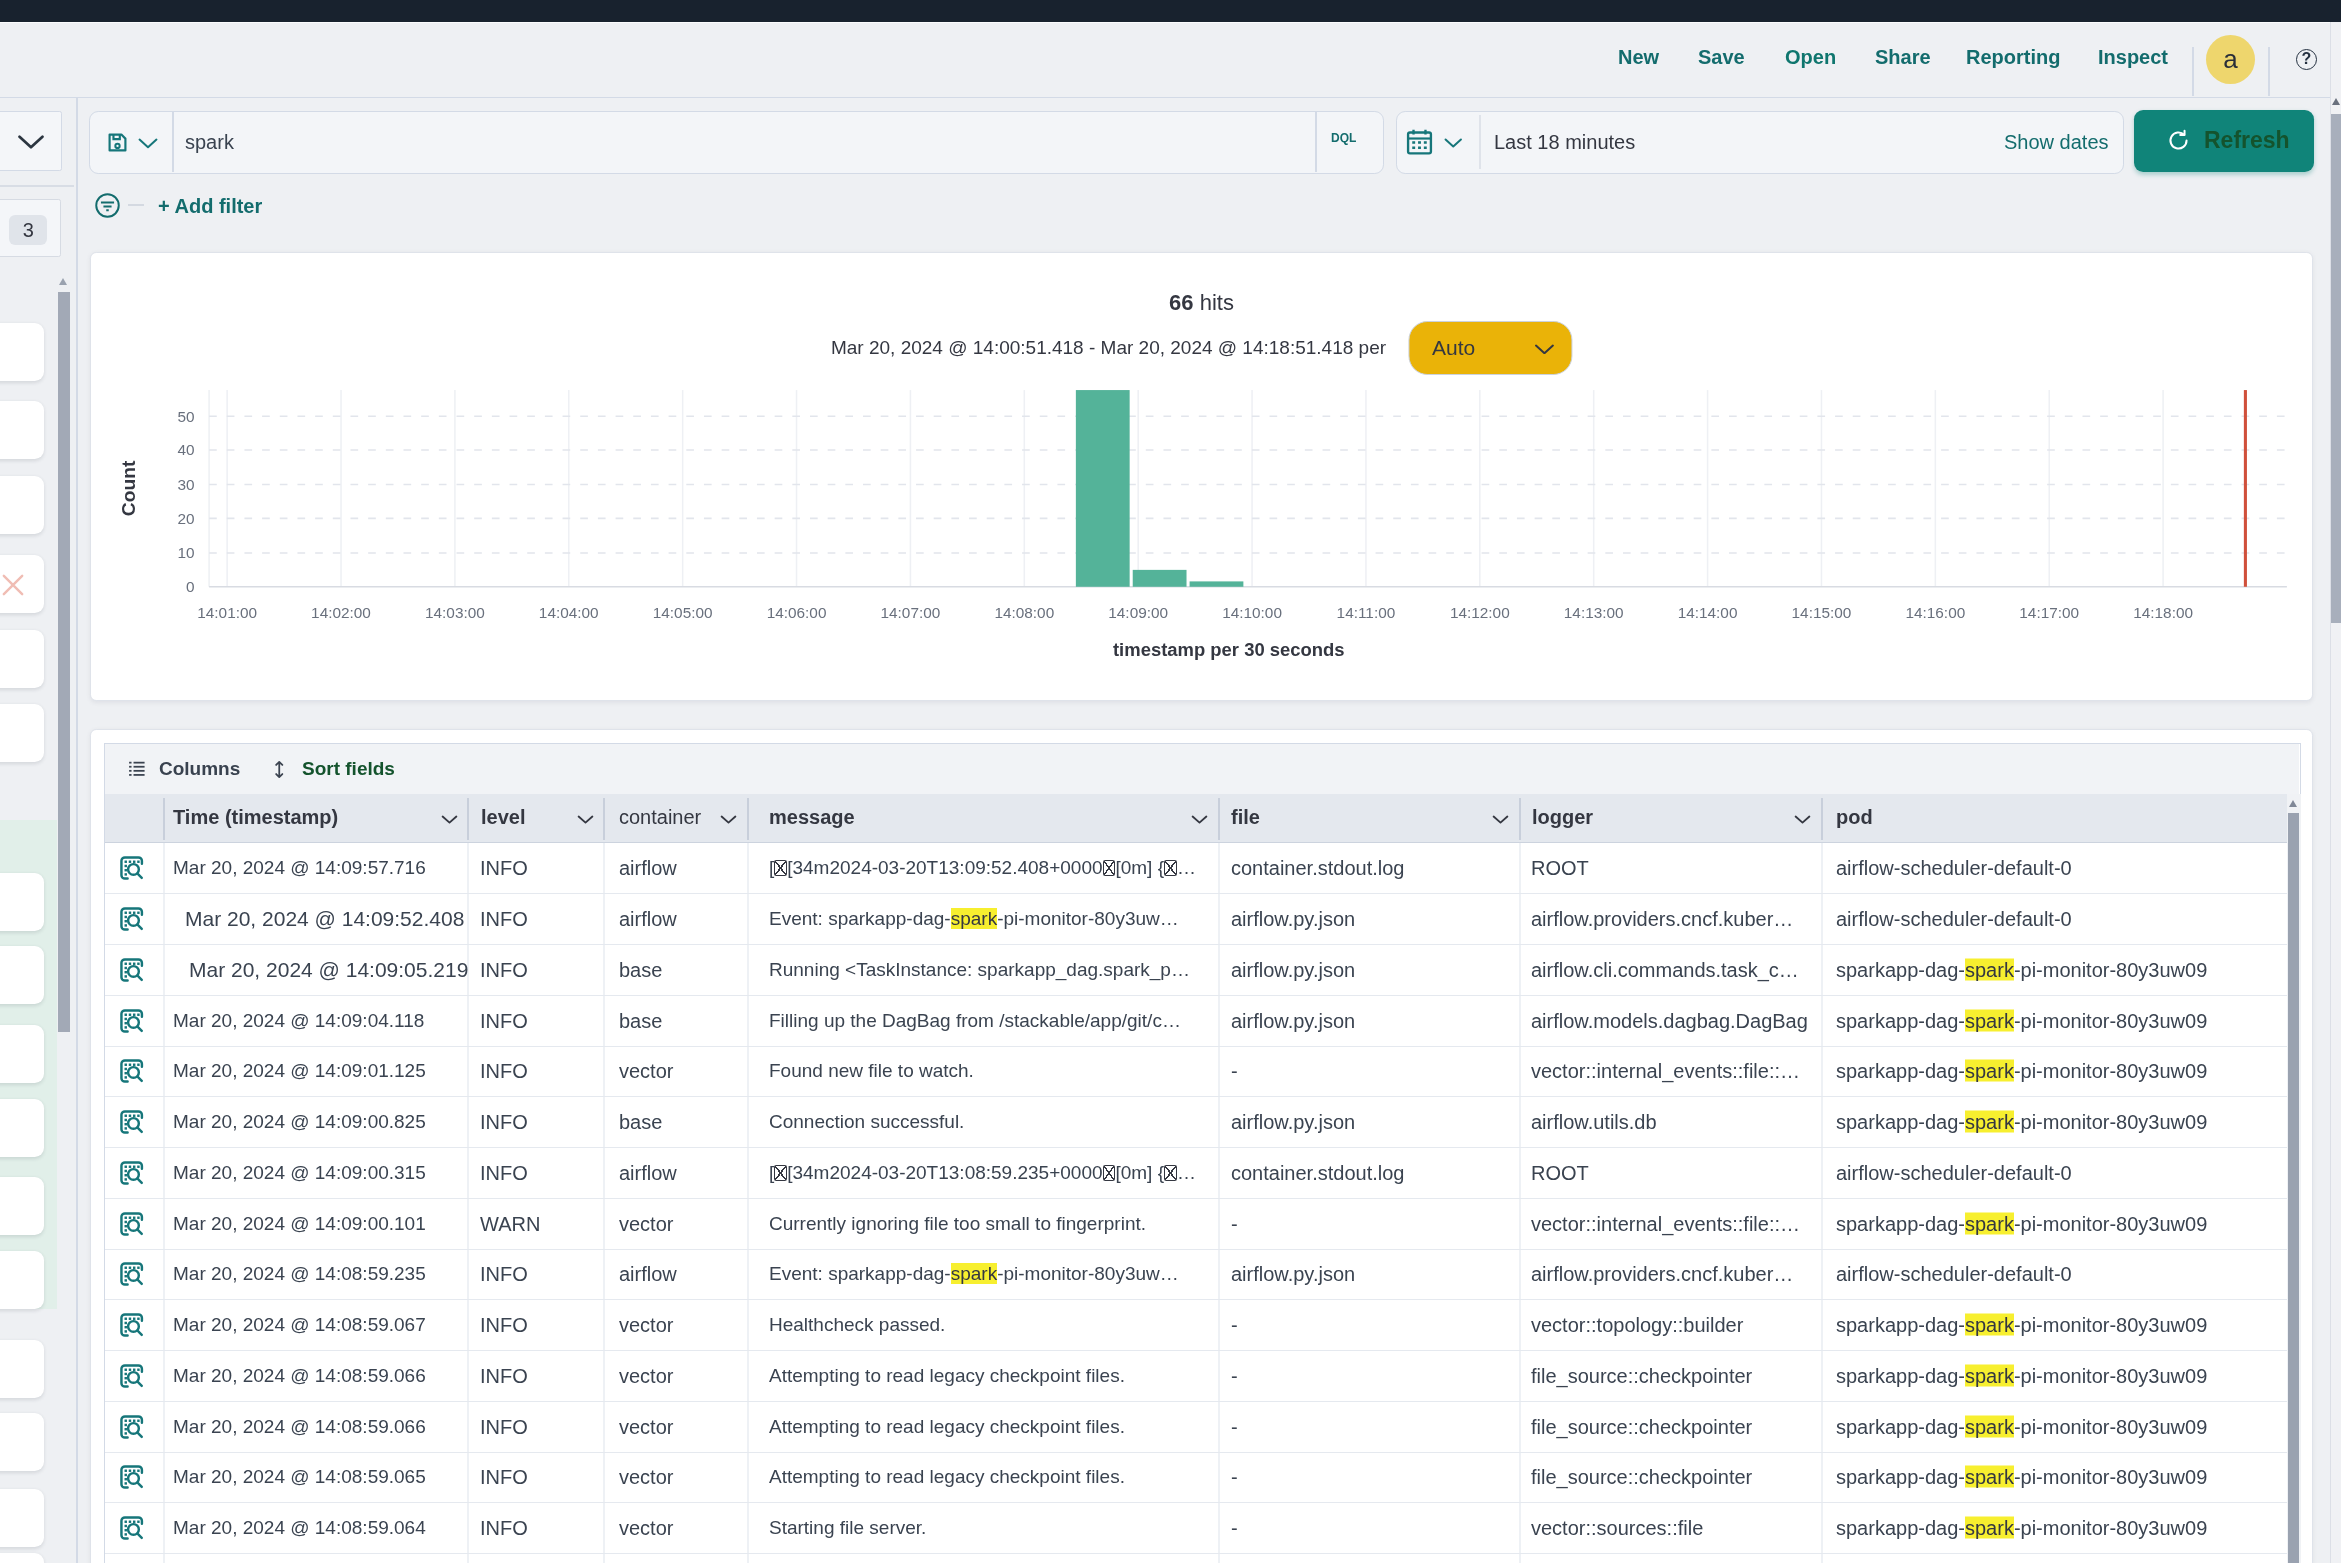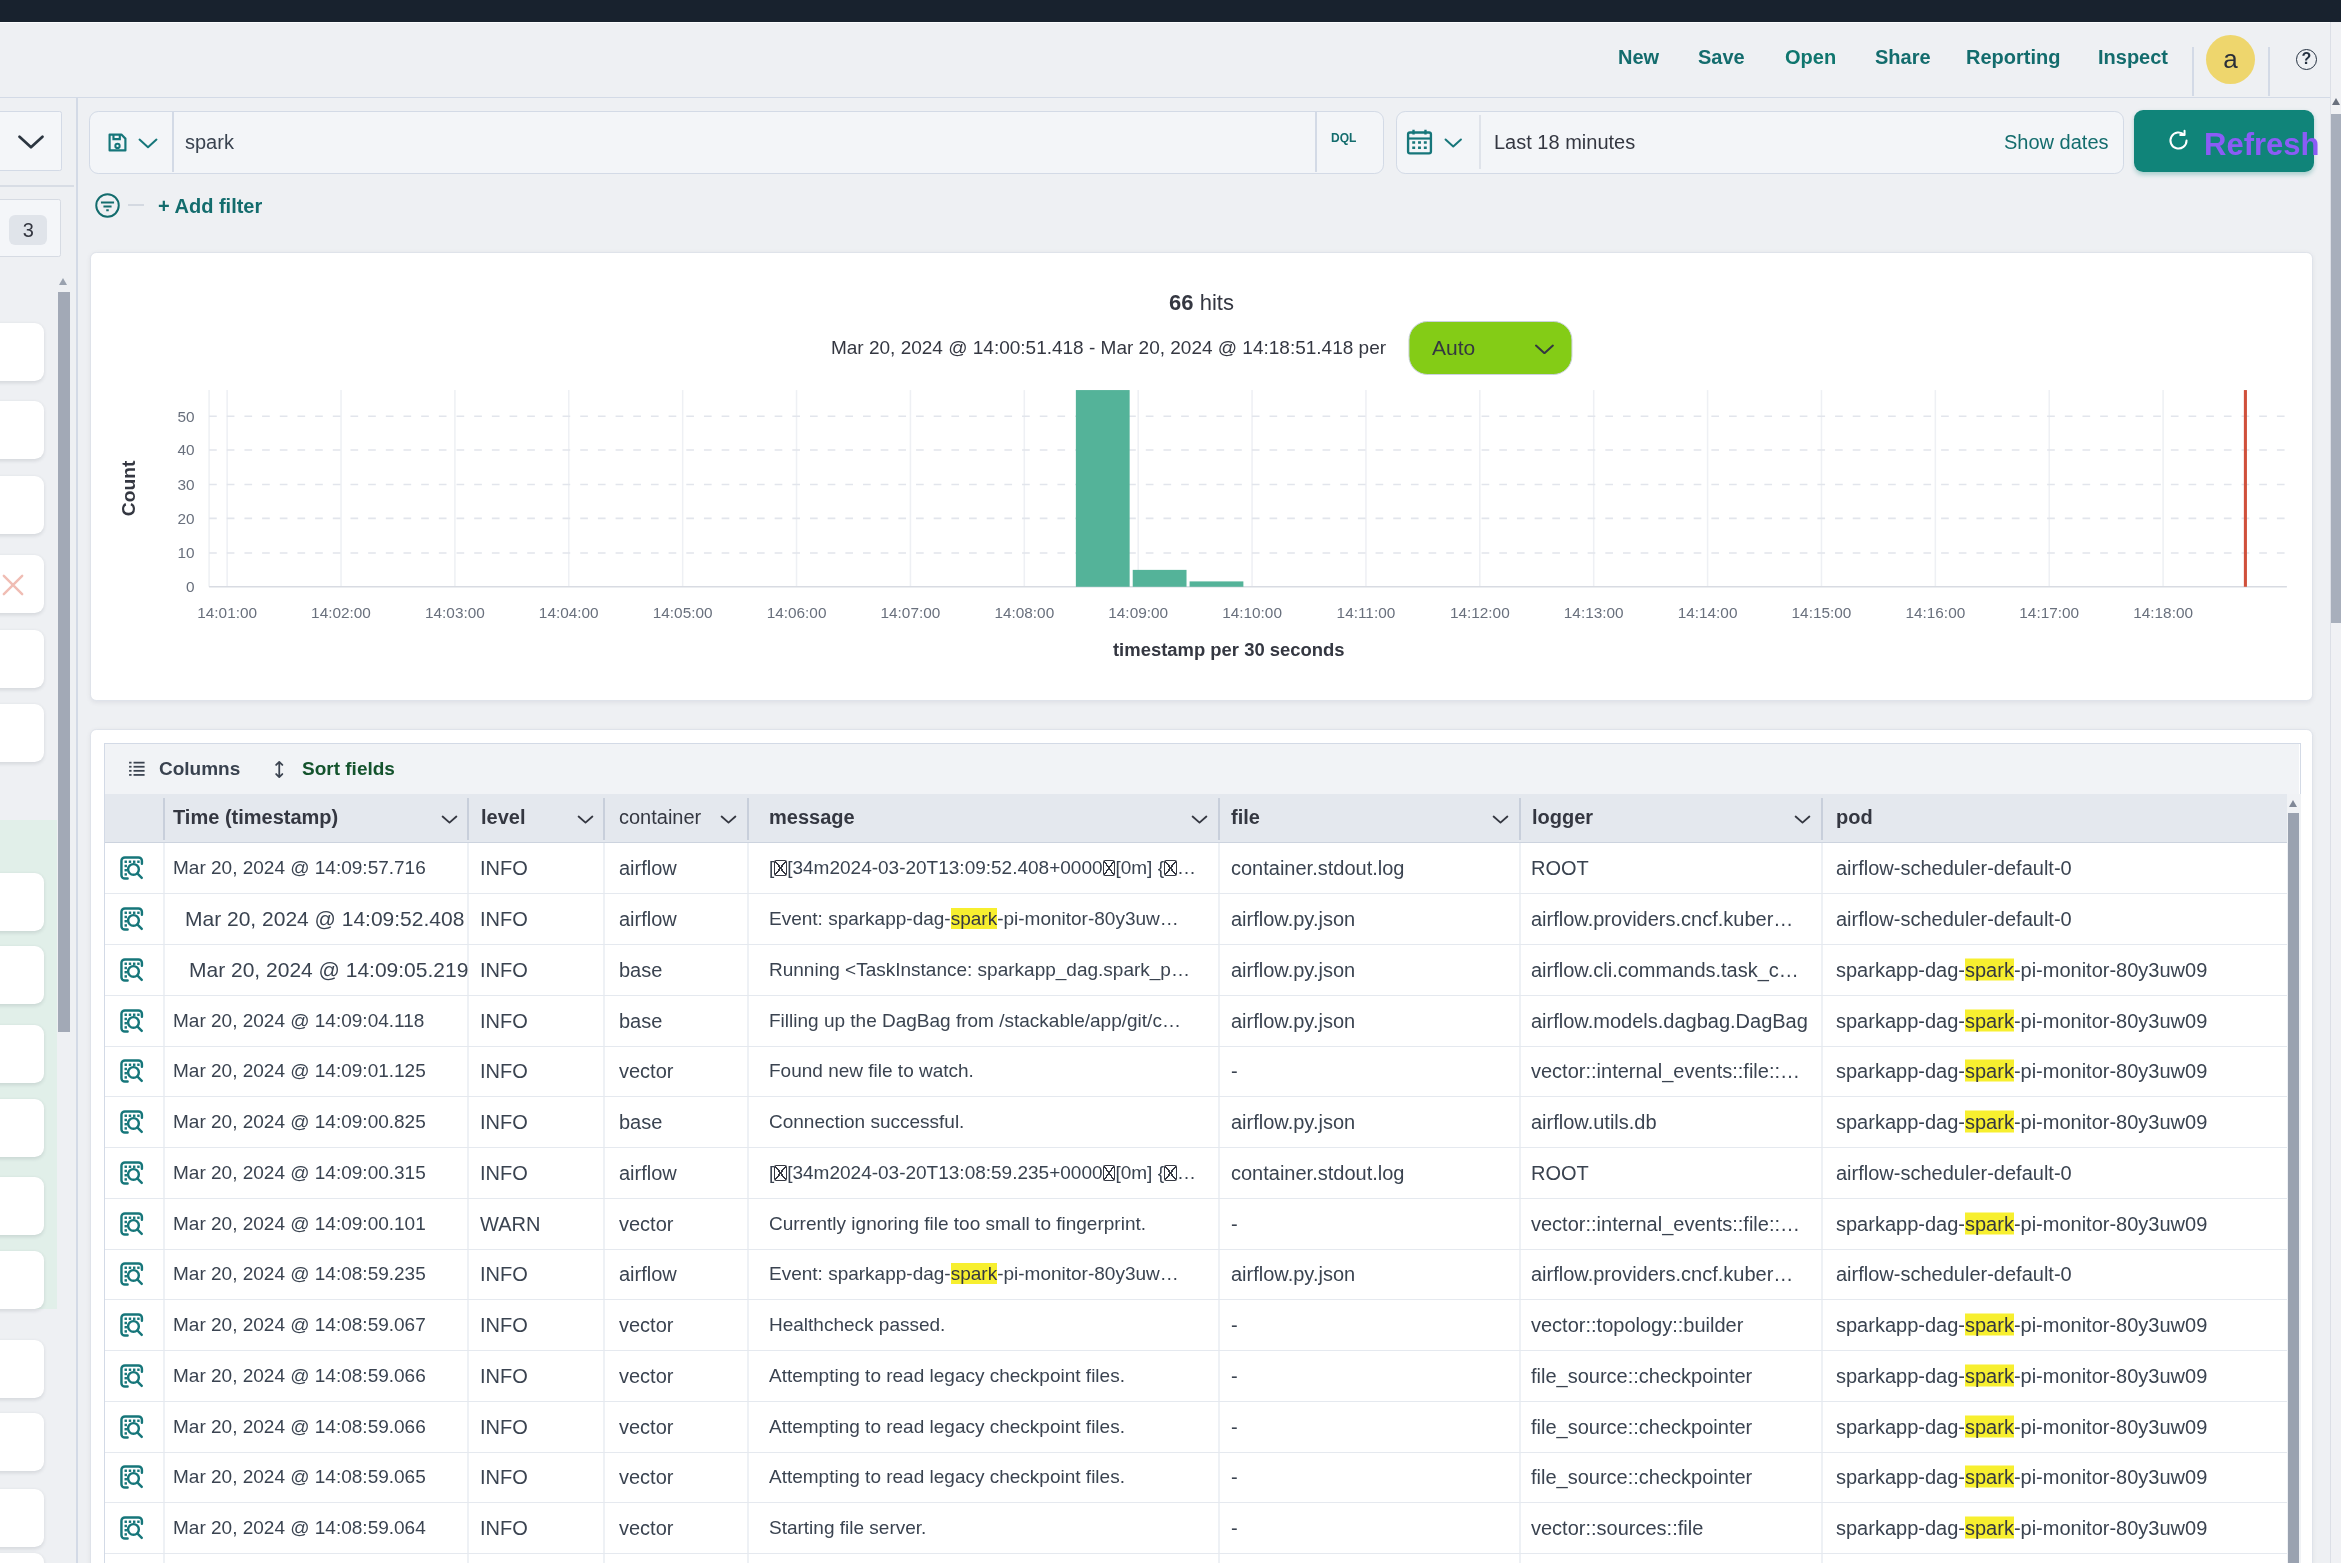--- a/index.html
+++ b/index.html
@@ -88,33 +88,33 @@
     <path d="M2 2 L12.0 11 L22 2" fill="none" stroke="#16767a" stroke-width="2.6" stroke-linecap="round" stroke-linejoin="round"></path>
   </svg>
 <div class="abs" style="left:1479px;top:115px;width:1.5px;height:54px;background:#dfe3ea"></div>
 <div class="abs" style="left:1494px;top:131px;font-size:20px;color:#343741">Last 18 minutes</div>
 <div class="abs" style="left:2004px;top:131px;font-size:20px;color:#136c6d">Show dates</div>
 <div class="abs" style="left:2134px;top:110px;width:180px;height:62px;background:#108479;border-radius:9.2px;box-shadow:0 2.3px 4.6px rgba(16,132,121,.3)"></div>
 <svg class="abs" style="left:2167px;top:129px" width="23" height="23" viewBox="0 0 16 16">
 <path d="M13.6 8 a5.6 5.6 0 1 1 -1.64 -3.96" fill="none" stroke="#fff" stroke-width="1.4" stroke-linecap="round"></path>
 <path d="M12.2 1.2 v3 h-3" fill="none" stroke="#fff" stroke-width="1.4" stroke-linecap="round" stroke-linejoin="round"></path>
 </svg>
-<div class="abs" style="left:2204px;top:127px;font-size:31px;font-weight:bold;color:#8b5cf6">Refresh</div>
+<div class="abs" style="left:2204px;top:127px;font-size:23px;font-weight:bold;color:#14532d">Refresh</div>
 <svg class="abs" style="left:95px;top:193px" width="25" height="25" viewBox="0 0 16 16">
 <circle cx="8" cy="8" r="7.2" fill="none" stroke="#136c6d" stroke-width="1.25"></circle>
 <path d="M3.8 6.1 h8.4 M5.4 8.6 h5.2 M7.2 11.1 h1.6" stroke="#136c6d" stroke-width="1.25"></path>
 </svg>
 <div class="abs" style="left:128px;top:204px;width:16px;height:2.3px;background:#d4d9e1"></div>
 <div class="abs" style="left:158px;top:195px;font-size:20px;font-weight:bold;color:#136c6d">+ Add filter</div>
 <div class="abs" style="left:90px;top:252px;width:2223px;height:449px;background:#fff;border:0.8px solid #dfe3ea;border-radius:6.2px;box-shadow:0 1.5px 4.6px rgba(60,70,90,.08)"></div>
 <div class="abs" style="left:90px;top:290px;width:2223px;text-align:center;font-size:22px;color:#343741"><b>66</b> hits</div>
 <div class="abs" style="left:90px;top:321px;width:2223px;height:54px">
     <div style="position:absolute;left:50%;top:50%;transform:translate(-50%,-50%);white-space:nowrap;display:flex;align-items:center">
       <span style="font-size:19px;color:#343741">Mar 20, 2024 @ 14:00:51.418 - Mar 20, 2024 @ 14:18:51.418 per</span>
-      <span style="display:inline-block;margin-left:22px;position:relative;width:164px;height:54px;background:#84cc16;border:1.5px solid #cbd2de;border-radius:19px">
+      <span style="display:inline-block;margin-left:22px;position:relative;width:164px;height:54px;background:#eab308;border:1.5px solid #cbd2de;border-radius:19px">
         <span style="position:absolute;left:23px;top:50%;transform:translateY(-50%);font-size:21px;color:#343741">Auto</span>
         <svg style="position:absolute;left:125px;top:21.5px" width="20" height="10.8" viewBox="0 0 26 14">
           <path d="M2 2 L13.0 12 L24 2" fill="none" stroke="#343741" stroke-width="2.6" stroke-linecap="round" stroke-linejoin="round"></path>
         </svg>
       </span>
     </div>
   </div>
 <svg class="abs" style="left:90px;top:377px" width="2223" height="292" viewBox="0 0 2891 380" font-family="Liberation Sans,sans-serif">
     <path d="M154 17 V273" stroke="#eef0f4" stroke-width="2"></path>
     <path d="M177.5 17 V273" stroke="#eef0f4" stroke-width="2"></path>

